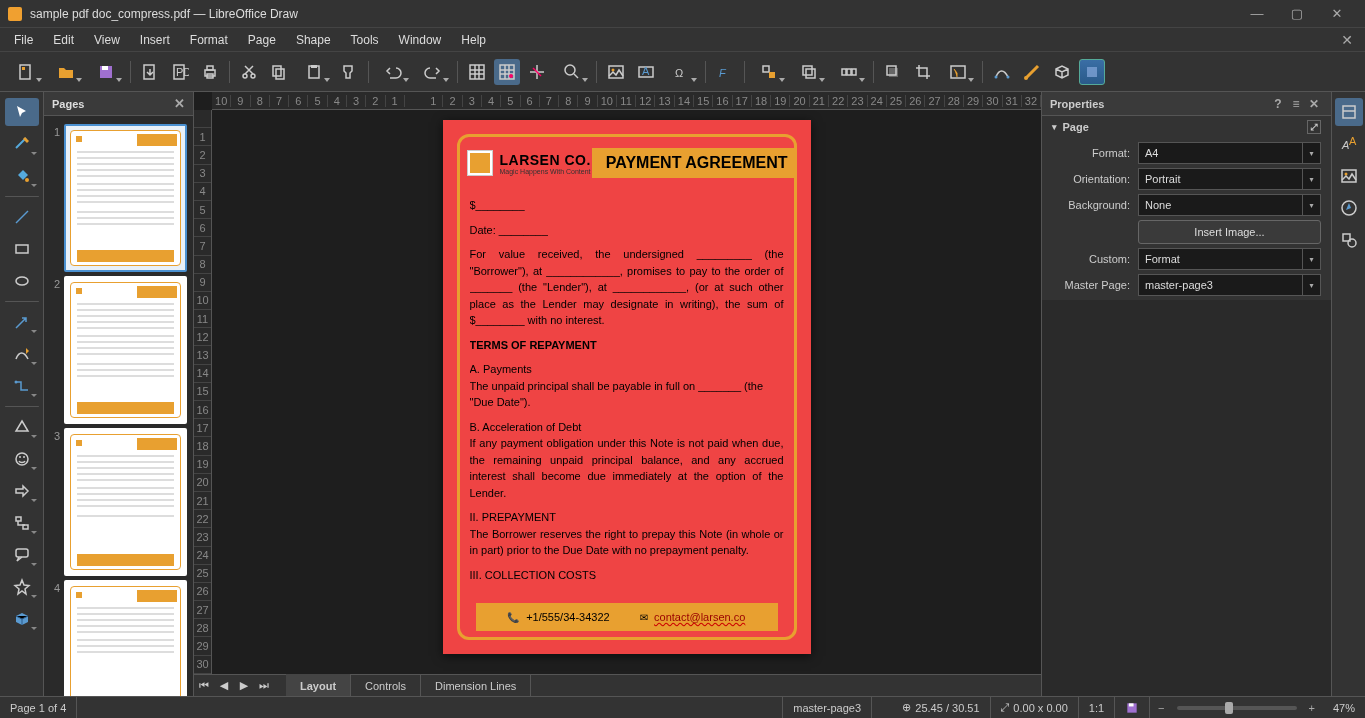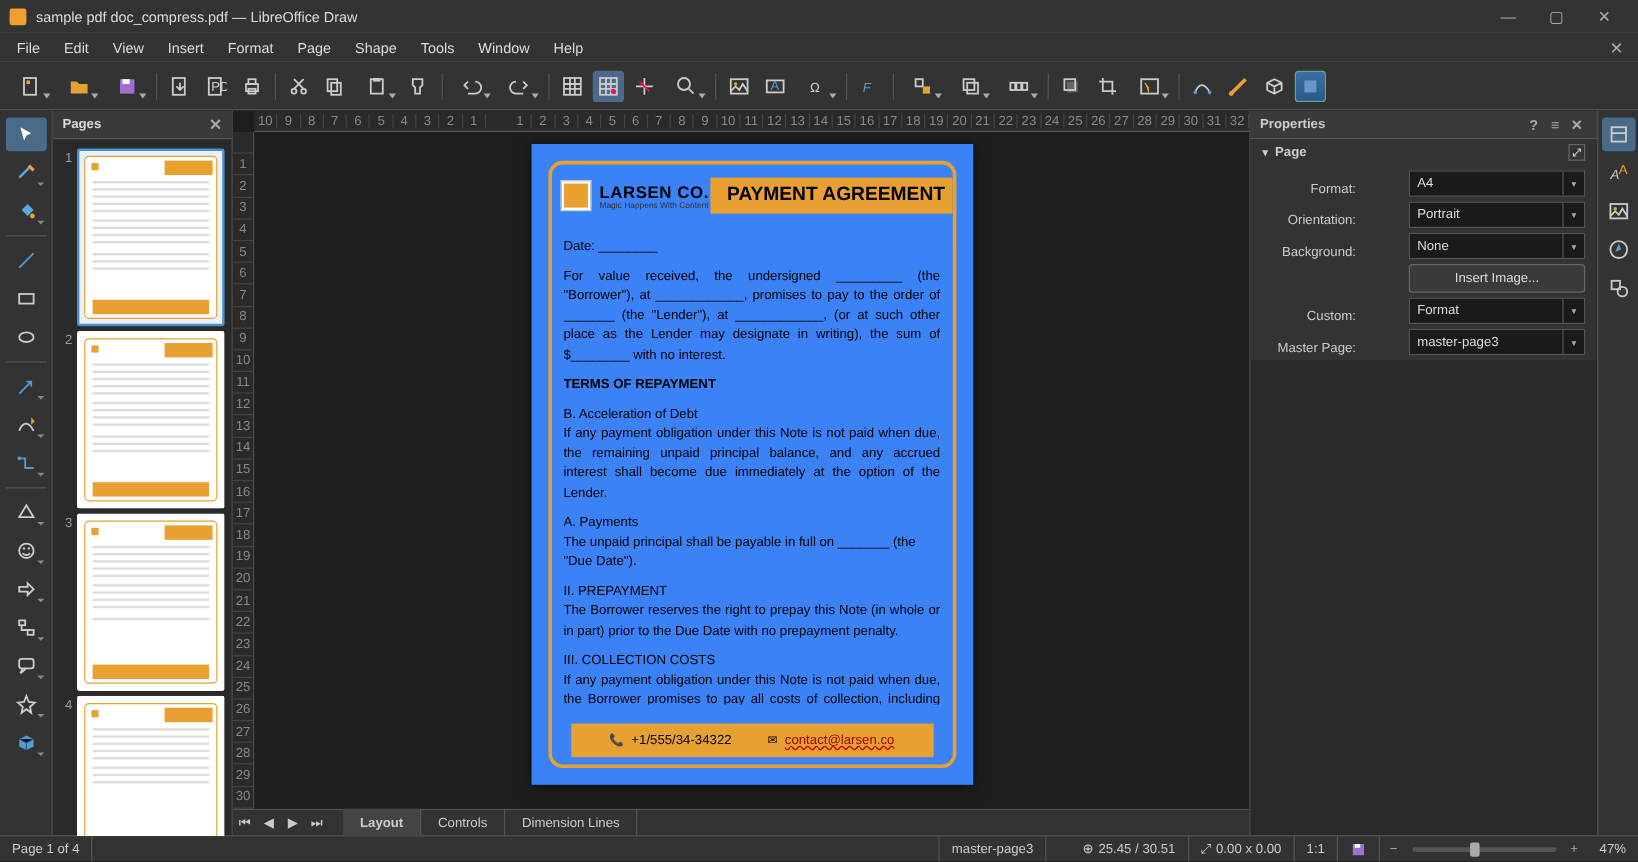--- a/index.html
+++ b/index.html
@@ -69,21 +69,21 @@
 
 .canvasarea { flex:1; background:#1e1e1e; display:flex; flex-direction:column; overflow:hidden; position:relative; }
 .ruler-h { height:18px; background:#2a2a2a; border-bottom:1px solid #555; margin-left:18px; display:flex; align-items:center; color:#888; font-size:8px; overflow:hidden; white-space:nowrap; }
 .ruler-h .rt { display:inline-block; width:20px; text-align:center; border-right:1px solid #444; }
 .canvasrow { flex:1; display:flex; overflow:hidden; }
 .ruler-v { width:18px; background:#2a2a2a; border-right:1px solid #555; display:flex; flex-direction:column; color:#888; font-size:8px; }
 .ruler-v .rt { height:20px; display:flex; align-items:center; justify-content:center; border-bottom:1px solid #444; }
 .canvas { flex:1; background:#1e1e1e; overflow:auto; position:relative; display:flex; justify-content:center; padding:10px 0; }
 .canvas::-webkit-scrollbar { width:10px; height:10px; }
 .canvas::-webkit-scrollbar-thumb { background:#555; }
-.page { width:368px; height:534px; background:#3b82f6; box-shadow:0 2px 10px rgba(0,0,0,.6); position:relative; }
+.page { width:368px; height:534px; background:#ef4444; box-shadow:0 2px 10px rgba(0,0,0,.6); position:relative; }
 
 
 .doc { position:absolute; inset:14px; border:3px solid #e8a030; border-radius:12px; overflow:hidden; }
 .dhead { position:absolute; top:8px; left:8px; right:0; height:36px; display:flex; align-items:center; }
 .dhead .logo { width:24px; height:24px; background:#e8a030; border:2px solid #fff; outline:1px solid #ccc; margin-right:8px; }
 .dhead .co { display:flex; flex-direction:column; }
 .dhead .co .cn { font-size:14px; font-weight:900; color:#000; letter-spacing:.5px; }
 .dhead .co .ct { font-size:7px; color:#333; }
 .dhead .banner { margin-left:auto; background:#e8a030; padding:6px 6px 6px 14px; font-size:16px; font-weight:900; color:#000; }
 .dbody { position:absolute; top:60px; left:10px; right:10px; bottom:50px; font-size:9px; color:#000; line-height:1.5; overflow:hidden; }
@@ -104,21 +104,21 @@
 
 
 .props { width:290px; background:#2a2a2a; border-left:1px solid #555; display:flex; flex-direction:column; }
 .props .ph { height:24px; background:#3a3a3a; display:flex; align-items:center; padding:0 8px; font-weight:600; border-bottom:1px solid #555; }
 .props .ph .spacer { flex:1; }
 .props .ph .pc { width:18px; text-align:center; color:#aaa; font-size:12px; }
 .sect { background:#333; padding:0 4px; }
 .sect .sh { height:22px; display:flex; align-items:center; padding:0 6px; font-weight:600; cursor:pointer; }
 .sect .sh .car { margin-right:6px; font-size:9px; }
 .sect .sh .exp { margin-left:auto; width:14px; height:14px; border:1px solid #666; font-size:9px; display:flex; align-items:center; justify-content:center; }
-.sect .row { display:flex; align-items:flex-end; margin:4px 6px;gap:36px; }
+.sect .row { display:flex; align-items:center; margin:4px 6px; }
 .sect .lbl { width:86px; text-align:right; padding-right:8px; color:#ccc; }
 .sect .sel { flex:1; height:22px; background:#1a1a1a; border:1px solid #555; display:flex; align-items:center; padding:0 6px; color:#ddd; position:relative; }
 .sect .sel .dd { position:absolute; right:0; top:0; width:18px; height:100%; border-left:1px solid #555; display:flex; align-items:center; justify-content:center; font-size:8px; color:#aaa; }
 .sect .btn { flex:1; height:24px; background:#3a3a3a; border:1px solid #666; border-radius:3px; display:flex; align-items:center; justify-content:center; color:#ddd; }
 
 
 .rside { width:34px; background:#333; border-left:1px solid #555; display:flex; flex-direction:column; align-items:center; padding:4px 0; }
 .rside .ri { width:28px; height:28px; display:flex; align-items:center; justify-content:center; margin:2px 0; border-radius:3px; }
 .rside .ri.sel { background:#4a6a8a; }
 .rside .ri svg { width:18px; height:18px; }
@@ -662,25 +662,26 @@
           <div class="doc">
             <div class="dhead">
               <div class="logo"></div>
               <div class="co">
                 <div class="cn">LARSEN CO.</div>
                 <div class="ct">Magic Happens With Content</div>
               </div>
               <div class="banner">PAYMENT AGREEMENT</div>
             </div>
             <div class="dbody">
+              <p class="amt">$________</p>
               <p>Date: ________</p>
               <p class="just">For value received, the undersigned _________ (the "Borrower"), at ____________, promises to pay to the order of _______ (the "Lender"), at ____________, (or at such other place as the Lender may designate in writing), the sum of $________ with no interest.</p>
               <p class="b">TERMS OF REPAYMENT</p>
+              <p><span class="">A. Payments</span><br><span>The unpaid principal shall be payable in full on _______ (the "Due Date").</span></p>
               <p><span>B. Acceleration of Debt</span><br><span class="just" style="display:block;text-align:justify">If any payment obligation under this Note is not paid when due, the remaining unpaid principal balance, and any accrued interest shall become due immediately at the option of the Lender.</span></p>
-              <p><span class="">A. Payments</span><br><span>The unpaid principal shall be payable in full on _______ (the "Due Date").</span></p>
               <p><span>II. PREPAYMENT</span><br><span class="just" style="display:block;text-align:justify">The Borrower reserves the right to prepay this Note (in whole or in part) prior to the Due Date with no prepayment penalty.</span></p>
               <p><span>III. COLLECTION COSTS</span><br><span class="just" style="display:block;text-align:justify">If any payment obligation under this Note is not paid when due, the Borrower promises to pay all costs of collection, including reasonable attorney fees, whether or not a lawsuit is commenced as part of the collection process.</span></p>
             </div>
             <div class="dfoot">
               <div class="fi">
                   <span class="ficon">📞</span>
                   <span>+1/555/34-34322</span>
                 </div>
               <div class="fi">
                   <span class="ficon">✉</span>

